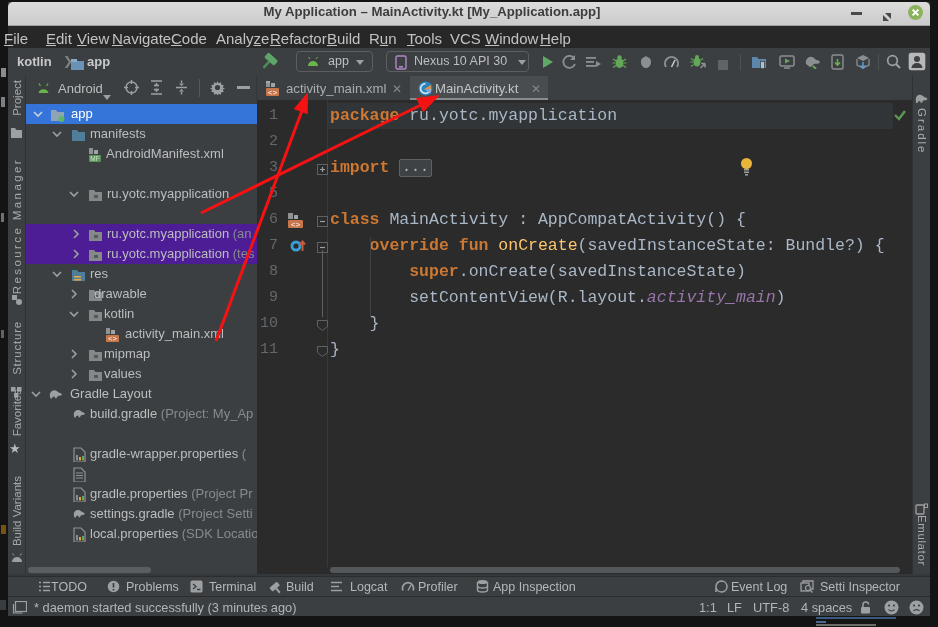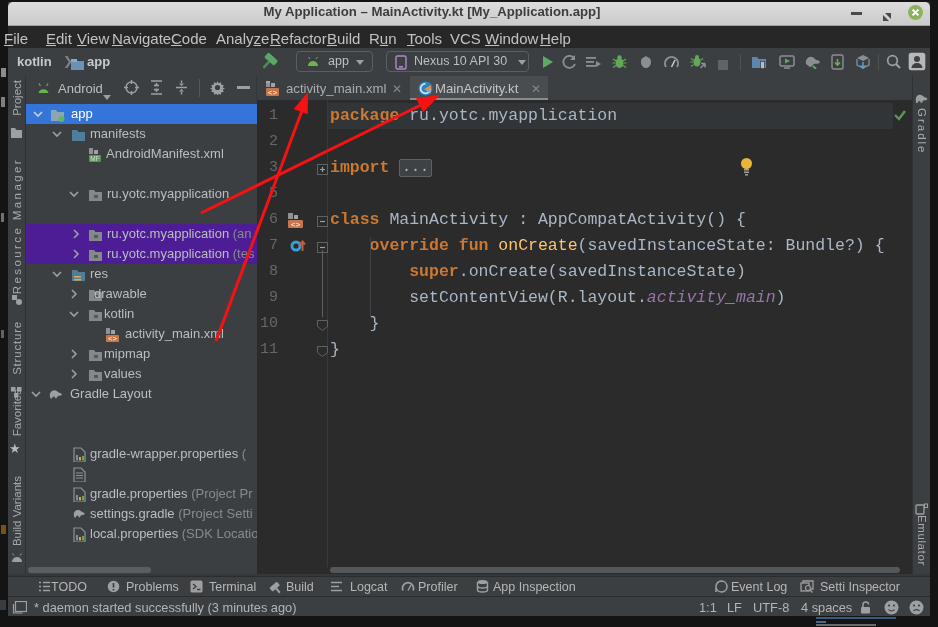--- a/index.html
+++ b/index.html
@@ -391,20 +391,26 @@
         <span class="t" style="left:78px">values</span>
       </div>
 <div class="trow" style="top:284px">
         <svg class="chev" style="left:5px">
           <path d="M1,3 l4,4 4,-4" stroke="#9da0a2" stroke-width="1.6" fill="none"></path>
         </svg>
         <svg class="ticon" style="left:22px">
           <path d="M2,10 C1,5.5 4.5,2.5 7.5,3.5 C10.5,4.5 10.5,6.5 12.5,6 L14,7.5 C12.5,9.5 11,8.5 10,9 C9,9.5 9,11.5 7.5,11.5 L6.5,9.5 L4.5,10 L4,11.5 L2.5,11.5 Z" fill="#9da0a2"></path>
         </svg>
         <span class="t" style="left:44px">Gradle Layout</span>
+      </div>
+<div class="trow" style="top:304px">
+        <svg class="ticon" style="left:46px;width:14px">
+          <path d="M2,9 C1,4.8 4.2,2.2 7,3.1 C9.8,4 9.8,5.9 11.6,5.4 L13,6.8 C11.6,8.6 10.2,7.7 9.3,8.2 C8.4,8.6 8.4,10.4 7,10.4 L6.1,8.6 L4.2,9 L3.8,10.4 L2.4,10.4 Z" fill="#9da0a2"></path>
+        </svg>
+        <span class="t" style="left:64px">build.gradle <span class="gray">(Project: My_Ap</span></span>
       </div>
 <div class="trow" style="top:344px">
         <svg class="ticon" style="left:46px;width:14px">
           <path d="M2,1 h7 l4,4 v10 h-11 z" fill="none" stroke="#8f9294" stroke-width="1.2"></path>
           <rect x="4" y="8" width="2" height="5.5" fill="#8a8d8f"></rect>
           <rect x="7" y="10" width="2" height="3.5" fill="#e8a33d"></rect>
           <rect x="10" y="9" width="2" height="4.5" fill="#5fa865"></rect>
         </svg>
         <span class="t" style="left:64px">gradle-wrapper.properties <span class="gray">(</span></span>
       </div>

